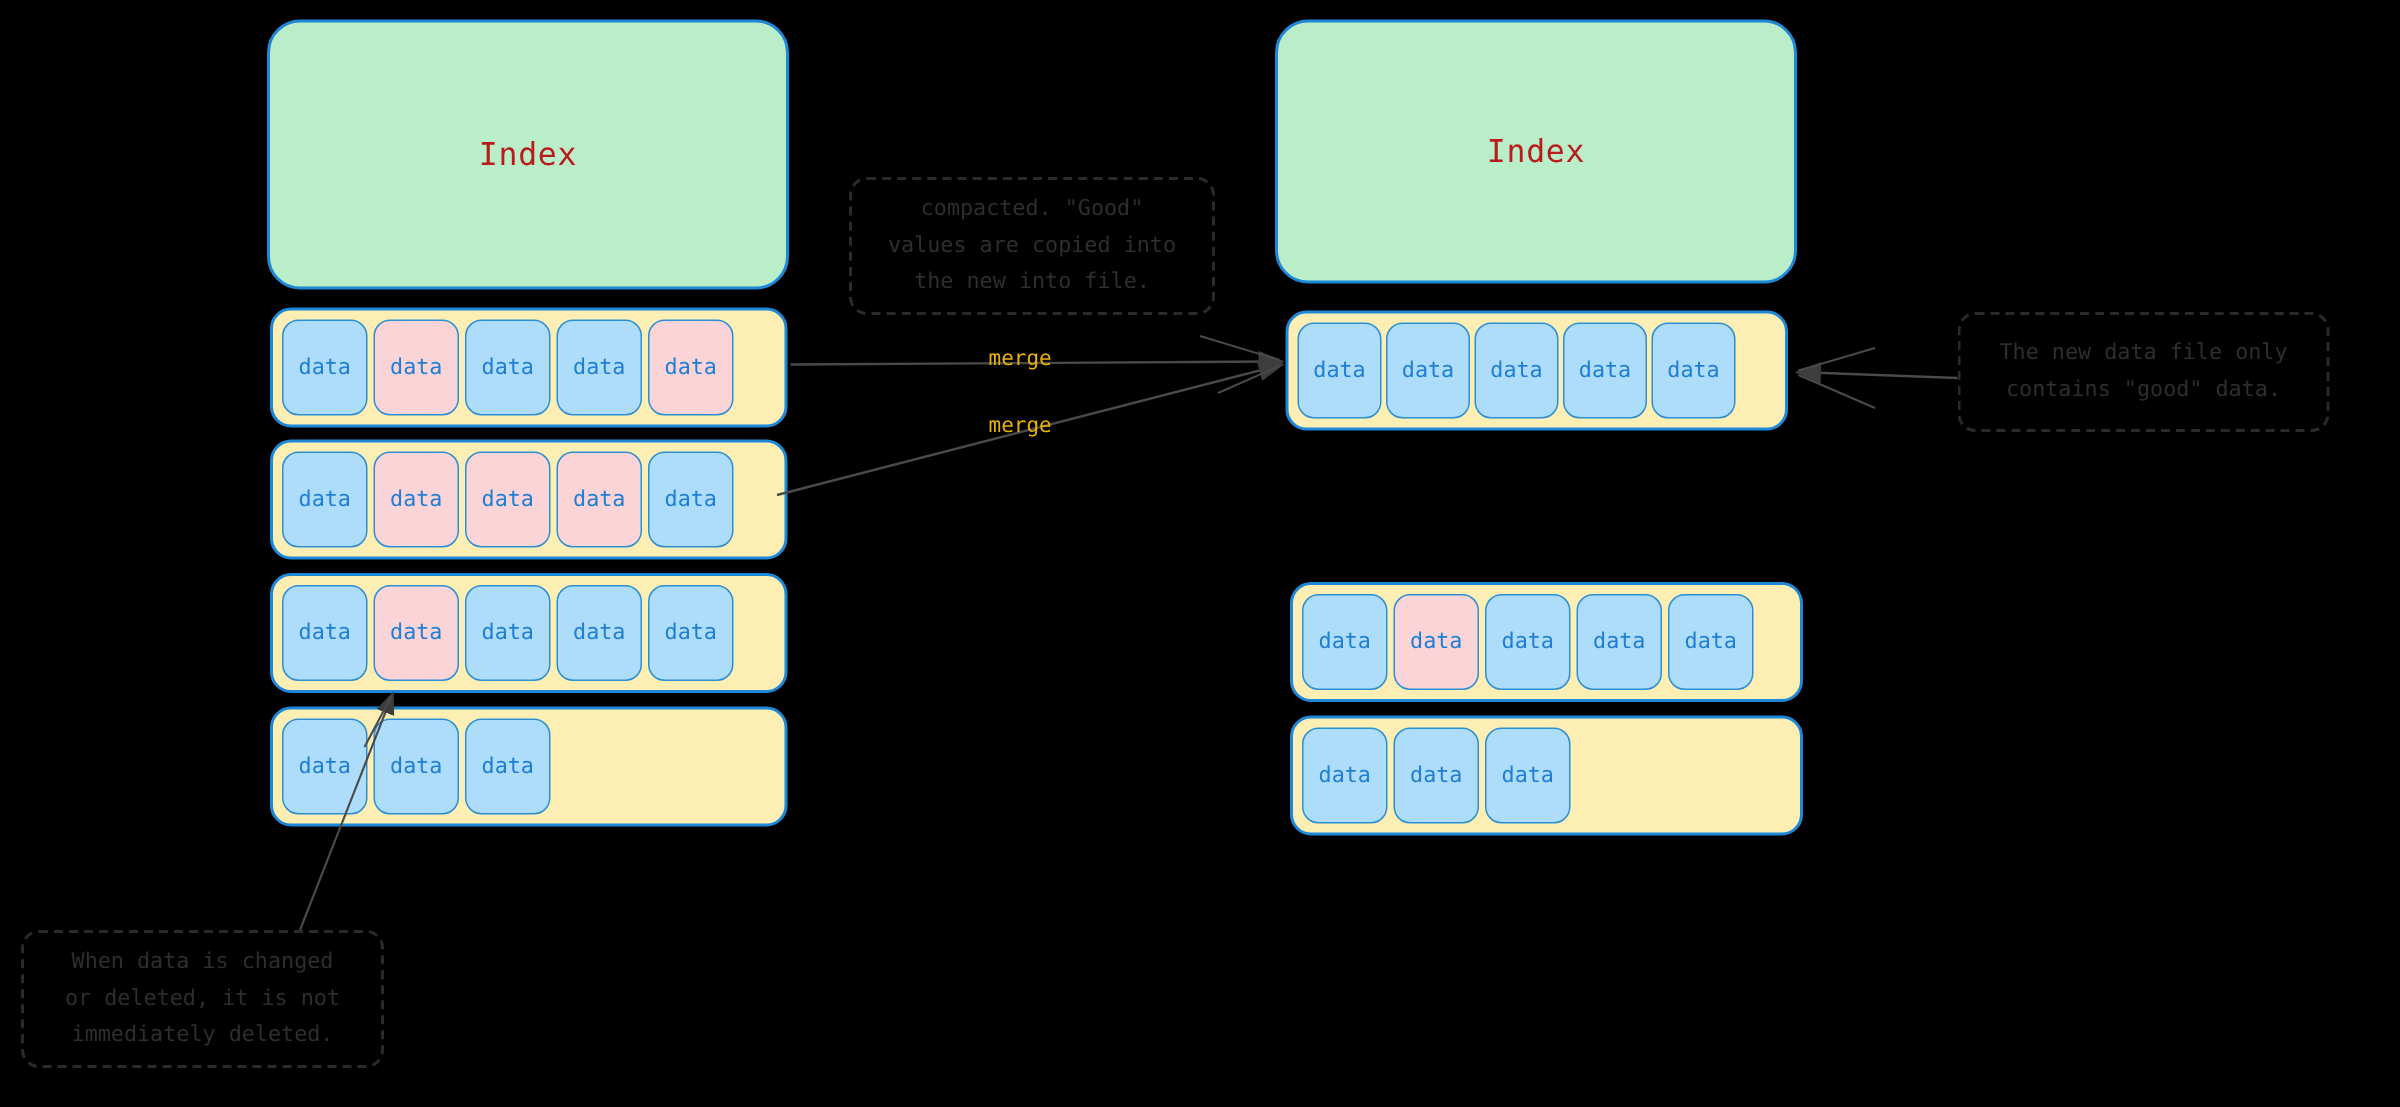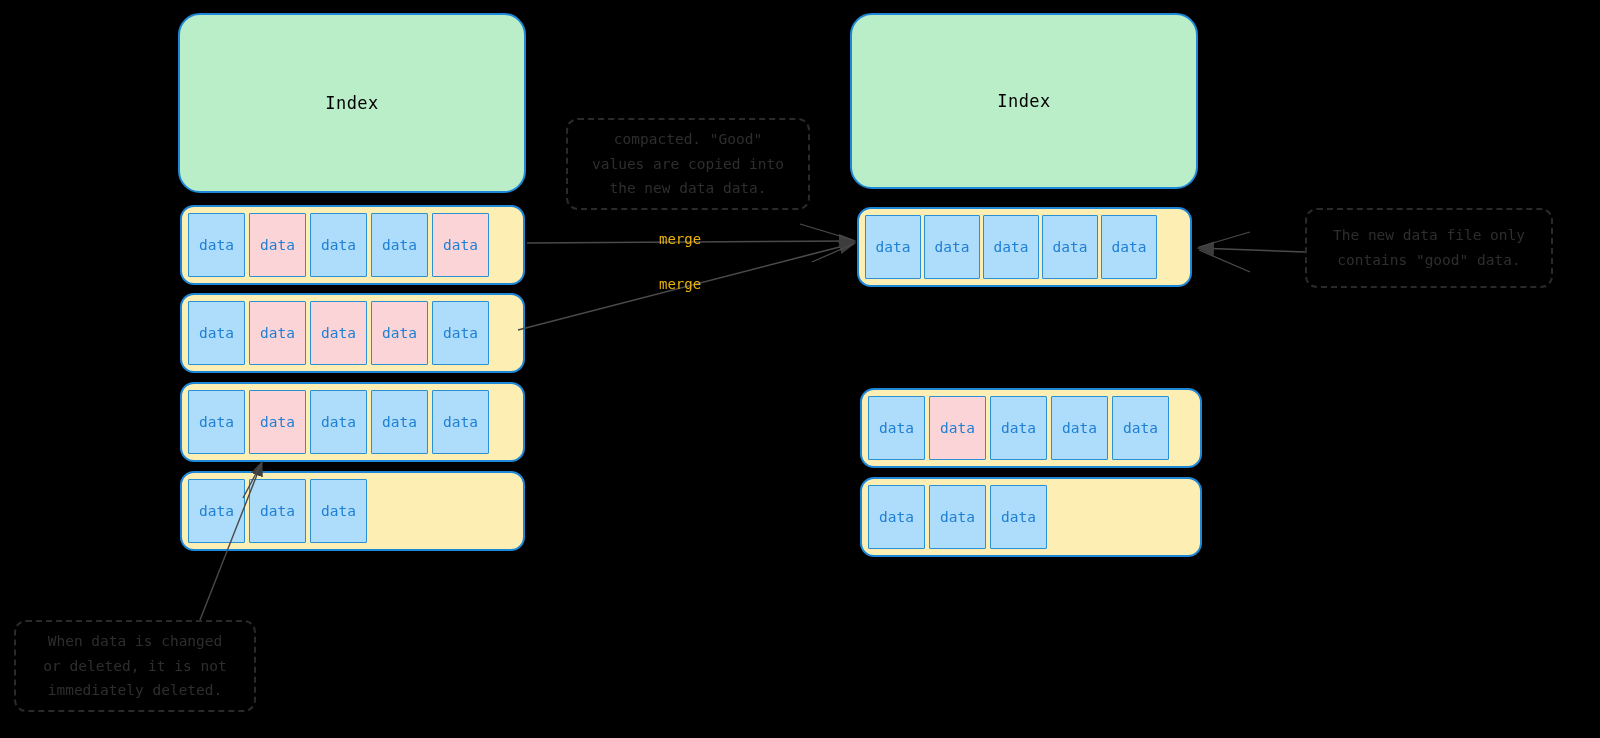--- a/index.html
+++ b/index.html
@@ -21,40 +21,40 @@
     position: absolute;
     background: #b9eec8;
     border: 2px solid #1e88d8;
     border-radius: 22px;
     box-sizing: border-box;
     display: flex;
     align-items: center;
     justify-content: center;
   }
   .index-label {
-    color: #000000;
-    font-size: 17px;
+    color: #b91c1c;
+    font-size: 21px;
     letter-spacing: 0.5px;
     font-family: "DejaVu Sans Mono", monospace;
   }
 
   
   .file-row {
     position: absolute;
     background: #fdeeb4;
     border: 2px solid #1e88d8;
     border-radius: 14px;
     box-sizing: border-box;
     display: flex;
     align-items: center;
   }
   .cell {
     box-sizing: border-box;
     border: 1.6px solid #2b8fd6;
-    border-radius: 1px;
+    border-radius: 11px;
     display: flex;
     align-items: center;
     justify-content: center;
     color: #1e7fd4;
     font-size: 14.5px;
     font-family: "DejaVu Sans Mono", monospace;
     flex: 0 0 auto;
   }
   .cell.good { background: #aedcfb; }
   .cell.stale { background: #fbd4d8; }
@@ -245,21 +245,21 @@
     <path d="M200,620 L262,462" stroke="#4a4a4a" stroke-width="1.4" fill="none" marker-end="url(#ah)"></path>
     <path d="M243,498 L261,464" stroke="#4a4a4a" stroke-width="1.4" fill="none"></path>
   </svg>
 
   <div class="edge-label" style="left:659px; top:231px;">merge</div>
   <div class="edge-label" style="left:659px; top:276px;">merge</div>
 
   <div class="note" style="left:566px; top:118px; width:244px; height:92px;">
     <span>compacted. "Good"</span>
     <span>values are copied into</span>
-    <span>the new data data.</span>
+    <span>the new into file.</span>
   </div>
 
   <div class="note" style="left:14px; top:620px; width:242px; height:92px;">
     <span>When data is changed</span>
     <span>or deleted, it is not</span>
     <span>immediately deleted.</span>
   </div>
 
   <div class="note" style="left:1305px; top:208px; width:248px; height:80px;">
     <span>The new data file only</span>

